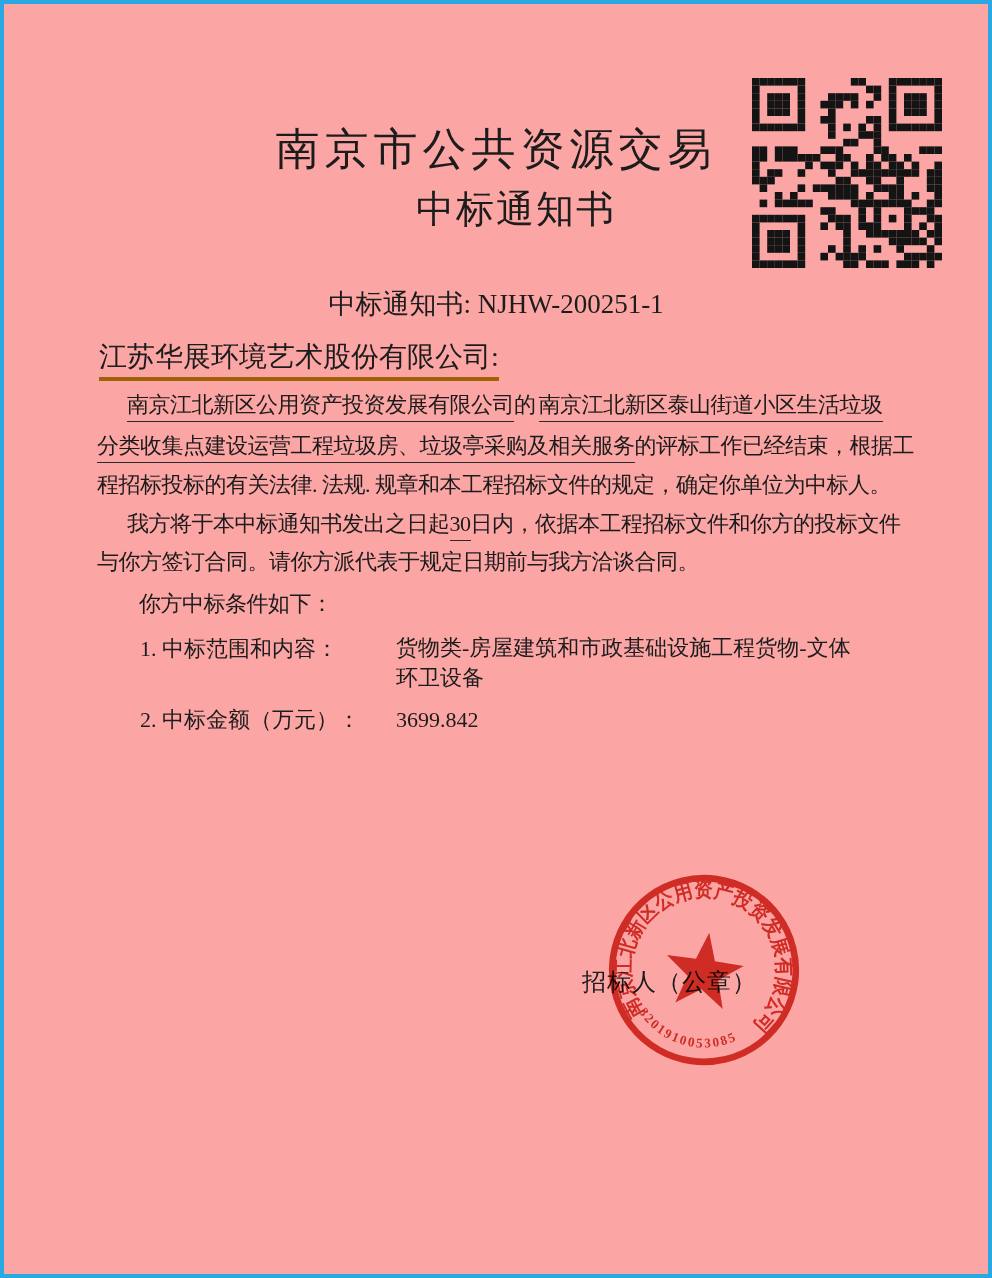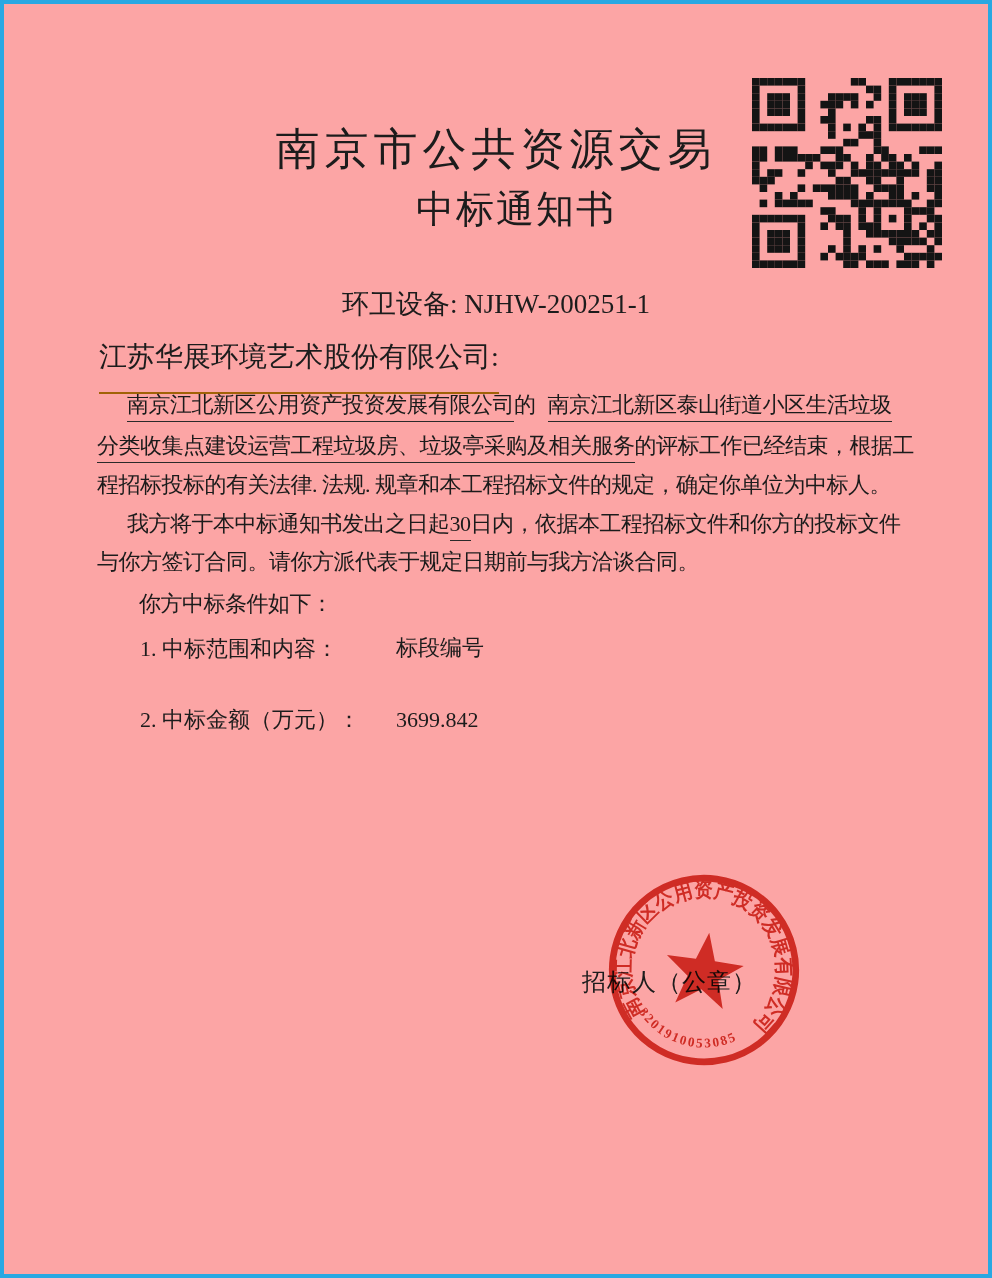--- a/index.html
+++ b/index.html
@@ -29,30 +29,30 @@
     font-weight:500;white-space:nowrap;padding-left:20px;
   }
   .section-line{
     position:absolute;left:0;top:282px;width:100%;
     text-align:center;font-size:27px;white-space:nowrap;
   }
   .recipient{
     position:absolute;left:95px;top:334px;
     font-size:28px;white-space:nowrap;
   }
-  .recipient .u{border-bottom:2px solid #a16207;padding-bottom:20px;text-align:center;}
+  .recipient .u{border-bottom:4px solid #a16207;padding-bottom:5px;text-align:center;}
 
   
   .line{
     position:absolute;left:93px;
     font-size:22px;letter-spacing:-0.5px;
     white-space:nowrap;color:#1b1b1b;
   }
   .u{border-bottom:1.5px solid #2a2a2a;padding-bottom:4px;}
-  .gap-left{margin-left:12px;}
+  .gap-left{margin-left:3px;}
   .ind2{padding-left:30px;}
   .ind3{padding-left:42px;}
 
   
   .item-label{
     position:absolute;left:136px;
     font-size:22px;white-space:nowrap;
   }
   .item-value{
     position:absolute;left:392px;
@@ -382,36 +382,37 @@
         <rect x="152" y="192" width="8" height="8" fill="#141414"></rect>
         <rect x="160" y="192" width="8" height="8" fill="#141414"></rect>
         <rect x="168" y="192" width="8" height="8" fill="#141414"></rect>
         <rect x="184" y="192" width="8" height="8" fill="#141414"></rect>
       </svg>
   </div>
 
   <div class="title1">南京市公共资源交易</div>
   <div class="title2">中标通知书</div>
 
-  <div class="section-line"><span>环卫设备: </span><span>NJHW-200251-1</span></div>
+  <div class="section-line"><span>中标通知书: </span><span>NJHW-200251-1</span></div>
 
   <div class="recipient"><span class="u">江苏华展环境艺术股份有限公司:</span></div>
 
   <div class="line ind2" style="top:386px"><span class="u">南京江北新区公用资产投资发展有限公司</span><span>的</span><span class="u gap-left">南京江北新区泰山街道小区生活垃圾</span></div>
   <div class="line" style="top:466px">程招标投标的有关法律. 法规. 规章和本工程招标文件的规定，确定你单位为中标人。</div>
   <div class="line" style="top:427px"><span class="u">分类收集点建设运营工程垃圾房、垃圾亭采购及相关服务</span><span>的评标工作已经结束，根据工</span></div>
 
   <div class="line ind2" style="top:505px"><span>我方将于本中标通知书发出之日起</span><span class="u">30</span><span>日内，依据本工程招标文件和你方的投标文件</span></div>
   <div class="line ind3" style="top:585px">你方中标条件如下：</div>
 
   <div class="line" style="top:543px">与你方签订合同。请你方派代表于规定日期前与我方洽谈合同。</div>
 
   <div class="item-label" style="top:630px">1. 中标范围和内容：</div>
   <div class="item-value" style="top:629px">
-    <div>标段编号</div>
+    <div>货物类-房屋建筑和市政基础设施工程货物-文体</div>
+    <div>环卫设备</div>
   </div>
 
   <div class="item-label" style="top:701px">2. 中标金额（万元）：</div>
   <div class="item-value" style="top:701px">3699.842</div>
 
   <div class="signer">招标人（公章）</div>
 
   <div class="seal">
     <svg viewBox="0 0 200 200">
       <defs>

